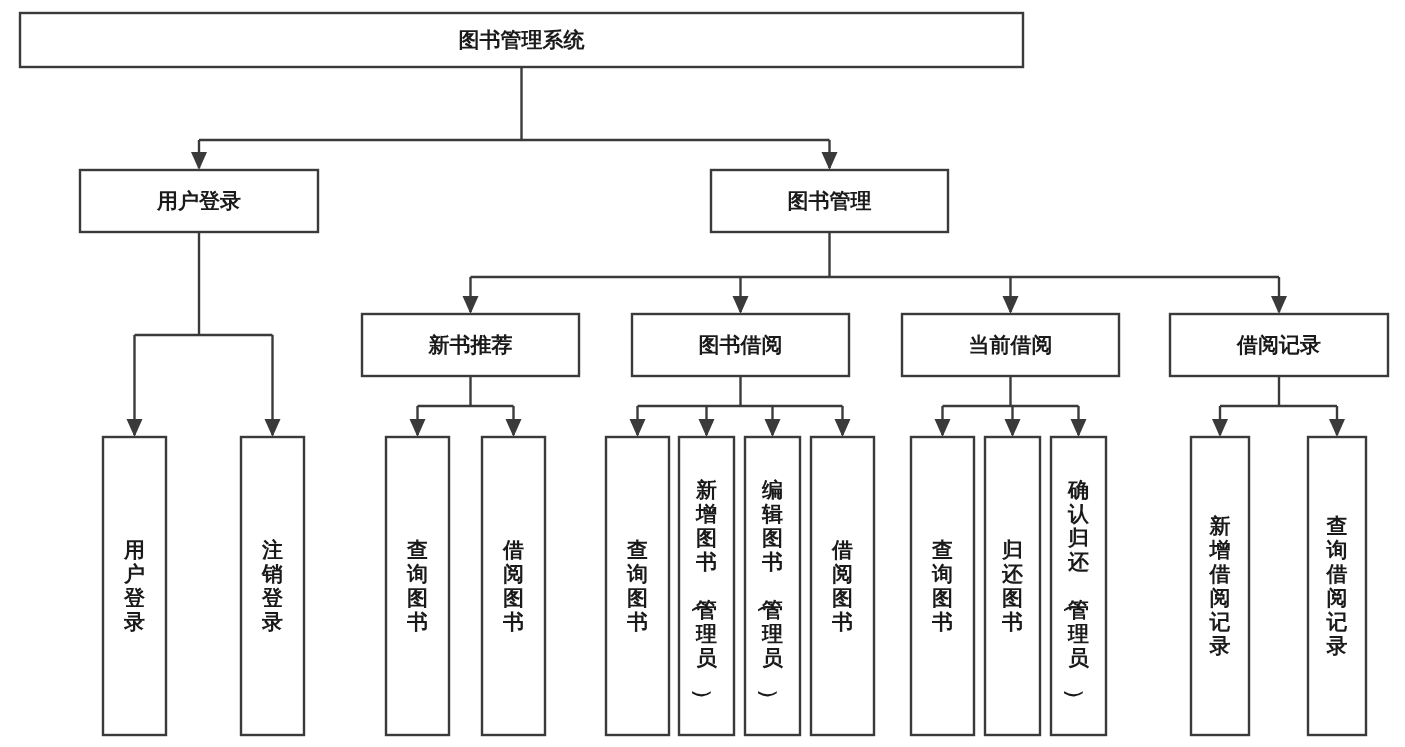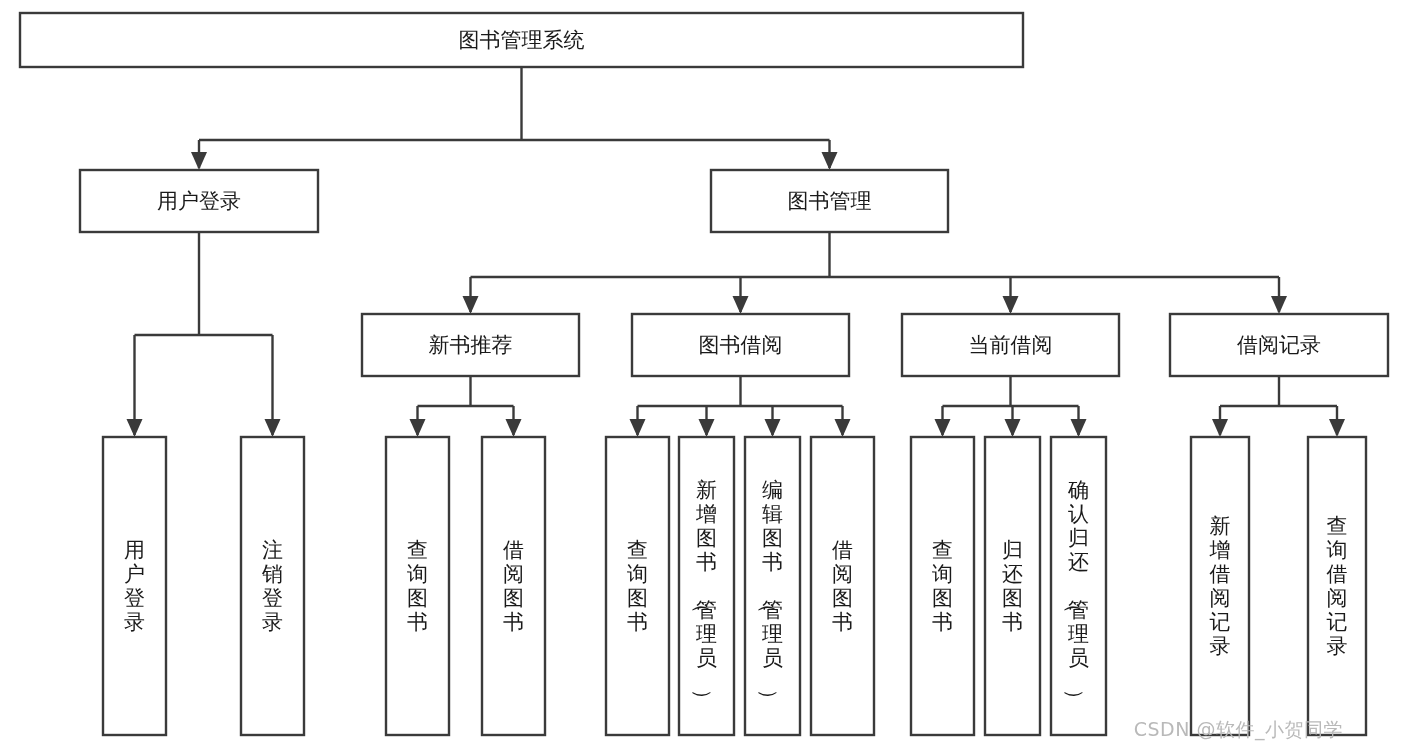--- a/index.html
+++ b/index.html
@@ -14,20 +14,21 @@
     overflow: hidden;
     font-family: "DejaVu Sans", "Liberation Sans", sans-serif;
     position: relative;
   }
   #diagram-root {
     position: absolute;
     left: 0;
     top: 0;
     width: 1351px;
     height: 747px;
+    font-weight: bold;
   }
   .node-box {
     fill: #ffffff;
     stroke: #3a3a3a;
     stroke-width: 2.4;
   }
   .connector {
     stroke: #3a3a3a;
     stroke-width: 2.4;
     fill: none;
@@ -211,14 +212,13 @@
         <g>
           <rect x="1191" y="437" width="58" height="298" class="node-box"></rect>
           <text x="1220" y="532.72" class="node-label-v"><tspan x="1220" dy="0">新</tspan><tspan x="1220" dy="24">增</tspan><tspan x="1220" dy="24">借</tspan><tspan x="1220" dy="24">阅</tspan><tspan x="1220" dy="24">记</tspan><tspan x="1220" dy="24">录</tspan></text>
         </g>
         <g>
           <rect x="1308" y="437" width="58" height="298" class="node-box"></rect>
           <text x="1337" y="532.72" class="node-label-v"><tspan x="1337" dy="0">查</tspan><tspan x="1337" dy="24">询</tspan><tspan x="1337" dy="24">借</tspan><tspan x="1337" dy="24">阅</tspan><tspan x="1337" dy="24">记</tspan><tspan x="1337" dy="24">录</tspan></text>
         </g>
       </g>
   </svg>
-  <div class="watermark">CSDN @软件_小贺同学</div>
 </div>
 
 </body></html>

